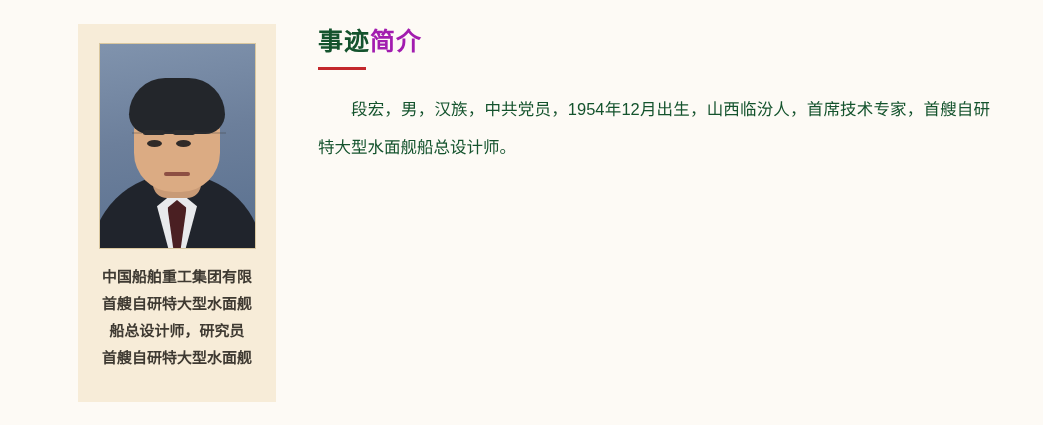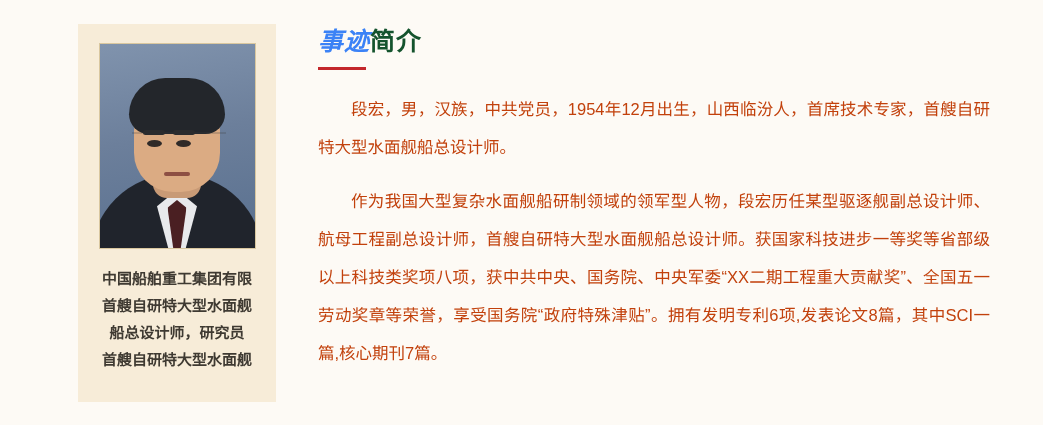--- a/index.html
+++ b/index.html
@@ -153,46 +153,46 @@
 
   .profile-caption {
     margin-top: 16px;
     width: 160px;
     text-align: center;
     color: #3f3a32;
     font-size: 15px;
     line-height: 27px;
     font-weight: bold;
   }
-  .profile-caption div { white-space: nowrap; }
+  .profile-caption div { white-space: nowrap; font-family: Liberation Mono, monospace; }
 
   
   .content {
     position: absolute;
     left: 318px;
     top: 24px;
     width: 672px;
   }
   .section-title {
     font-size: 25px;
     font-weight: bold;
     line-height: 34px;
     letter-spacing: 1px;
   }
-  .title-dark { color: #3b82f6; font-style: italic; }
-  .title-accent { color: #14532d; text-align: center; }
+  .title-dark { color: #14532d; }
+  .title-accent { color: #a21caf; text-align: center; }
   .title-rule {
     width: 48px;
     height: 3px;
     background: #c3272b;
     margin-top: 9px;
   }
   .body-text {
     margin-top: 20px;
-    color: #c2410c;
+    color: #14532d;
     font-size: 16.5px;
     line-height: 38px;
     text-align: justify;
   }
   .body-text p {
     margin: 0 0 16px 0;
     text-indent: 2em;
   }
   .body-text p:last-child { margin-bottom: 0; }
 </style>
@@ -227,17 +227,16 @@
   </div>
 
   <div class="content">
     <div class="section-title">
       <span class="title-dark">事迹</span><span class="title-accent">简介</span>
     </div>
     <div class="title-rule"></div>
 
     <div class="body-text">
       <p>段宏，男，汉族，中共党员，1954年12月出生，山西临汾人，首席技术专家，首艘自研特大型水面舰船总设计师。</p>
-      <p>作为我国大型复杂水面舰船研制领域的领军型人物，段宏历任某型驱逐舰副总设计师、航母工程副总设计师，首艘自研特大型水面舰船总设计师。获国家科技进步一等奖等省部级以上科技类奖项八项，获中共中央、国务院、中央军委“XX二期工程重大贡献奖”、全国五一劳动奖章等荣誉，享受国务院“政府特殊津贴”。拥有发明专利6项,发表论文8篇，其中SCI一篇,核心期刊7篇。</p>
     </div>
   </div>
 
 </div>
 
 </body></html>

